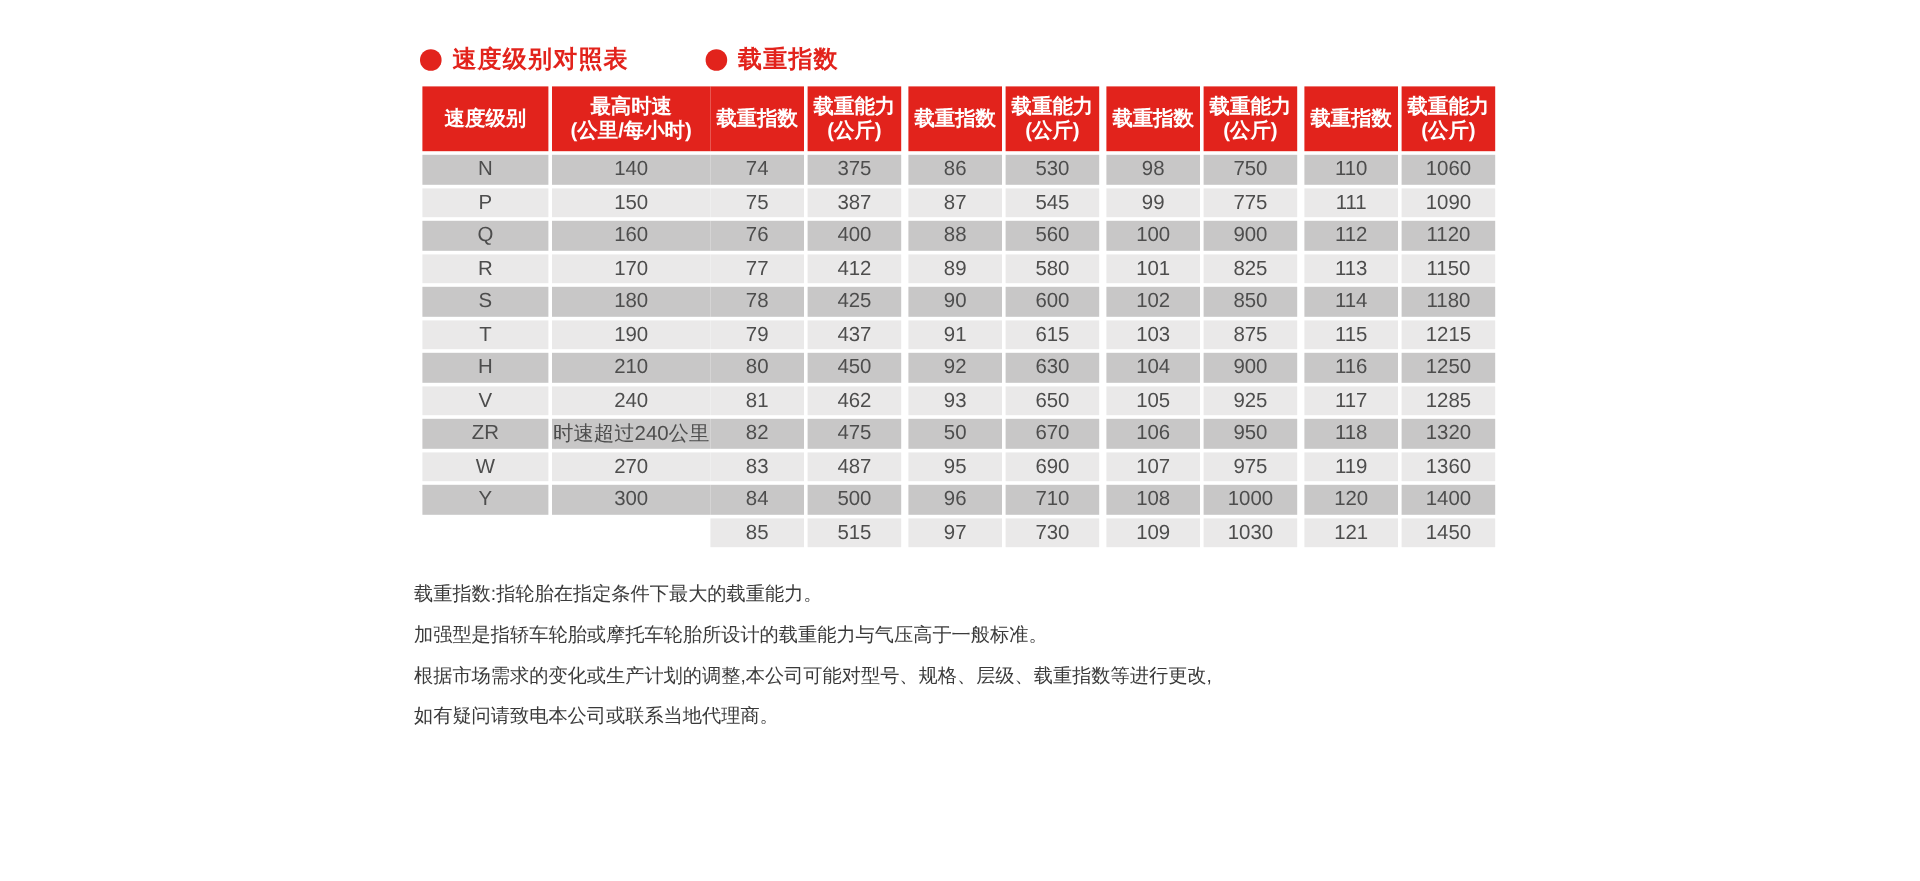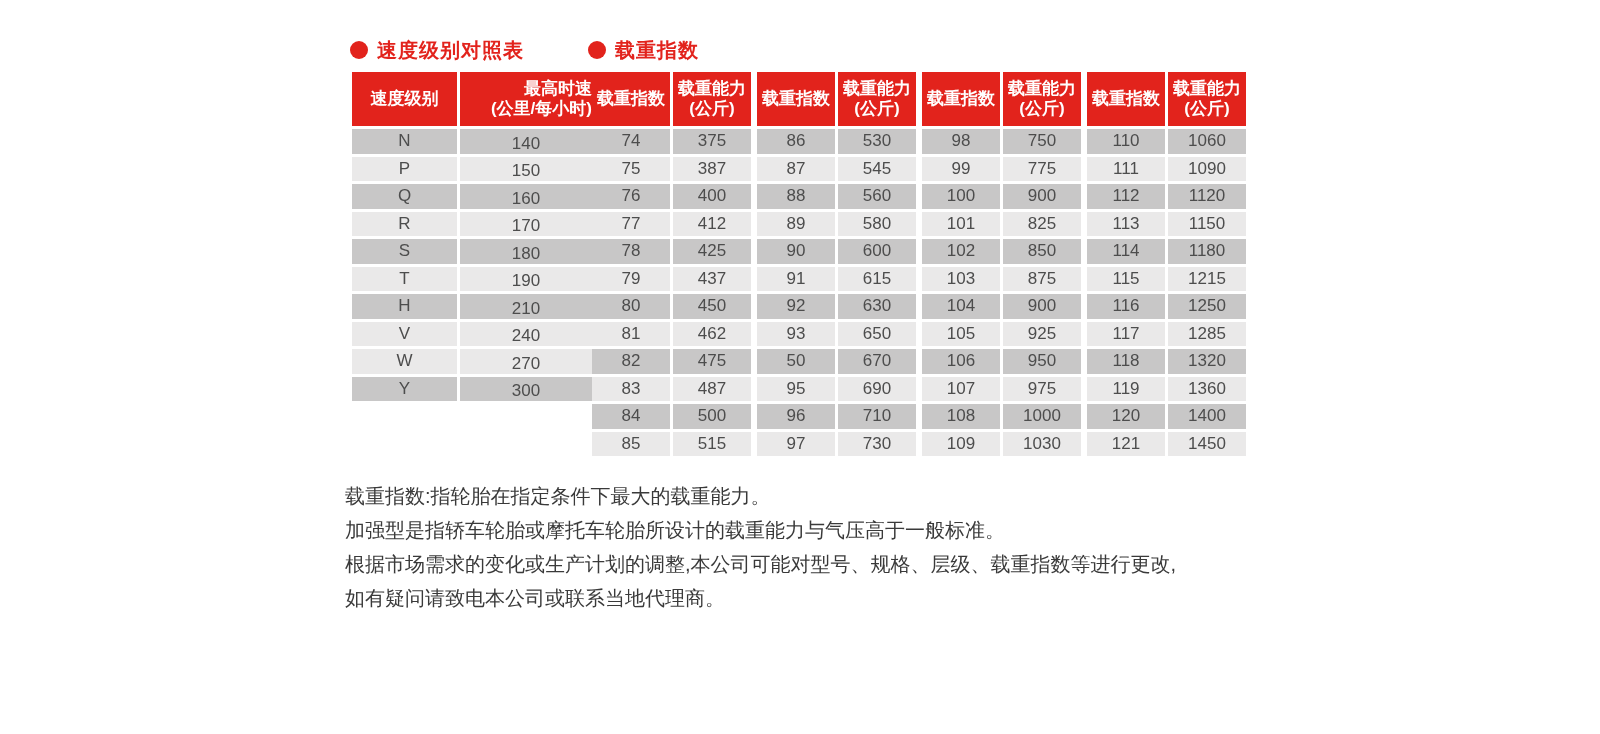--- a/index.html
+++ b/index.html
@@ -32,26 +32,26 @@
   }
   .body-row { display:flex; gap:3px; margin-bottom:3px; height:24.5px; }
   .body-cell {
     display:flex; align-items:center; justify-content:center;
     font-size:17px; color:#4d4d4d; white-space:nowrap;
   }
   .row-dark .body-cell { background:#c8c7c7; }
   .row-light .body-cell { background:#eae9e9; }
   
   .speed-c1 { width:105px; }
-  .speed-c2 { width:132px;align-items:flex-end; }
+  .speed-c2 { width:132px; }
   
   .load-wrap { position:absolute; top:72px; display:flex; gap:6px; }
   .load-c { width:78px; }
   .notes {
-    position:absolute; left:345px; top:479px; font-size:20px;
+    position:absolute; left:345px; top:479px; font-size:16px;
     line-height:34px; color:#3a3a3a; white-space:nowrap;
   }
 </style>
 </head>
 <body>
 
 <div class="canvas">
 
   <div class="title-row" style="left:350px;">
     <span class="dot"></span>
@@ -96,20 +96,24 @@
           <div class="body-cell speed-c1">T</div>
           <div class="body-cell speed-c2">190</div>
         </div>
         <div class="body-row row-dark">
           <div class="body-cell speed-c1">H</div>
           <div class="body-cell speed-c2">210</div>
         </div>
         <div class="body-row row-light">
           <div class="body-cell speed-c1">V</div>
           <div class="body-cell speed-c2">240</div>
+        </div>
+        <div class="body-row row-dark">
+          <div class="body-cell speed-c1">ZR</div>
+          <div class="body-cell speed-c2">时速超过240公里</div>
         </div>
         <div class="body-row row-light">
           <div class="body-cell speed-c1">W</div>
           <div class="body-cell speed-c2">270</div>
         </div>
         <div class="body-row row-dark">
           <div class="body-cell speed-c1">Y</div>
           <div class="body-cell speed-c2">300</div>
         </div>
       </div>

